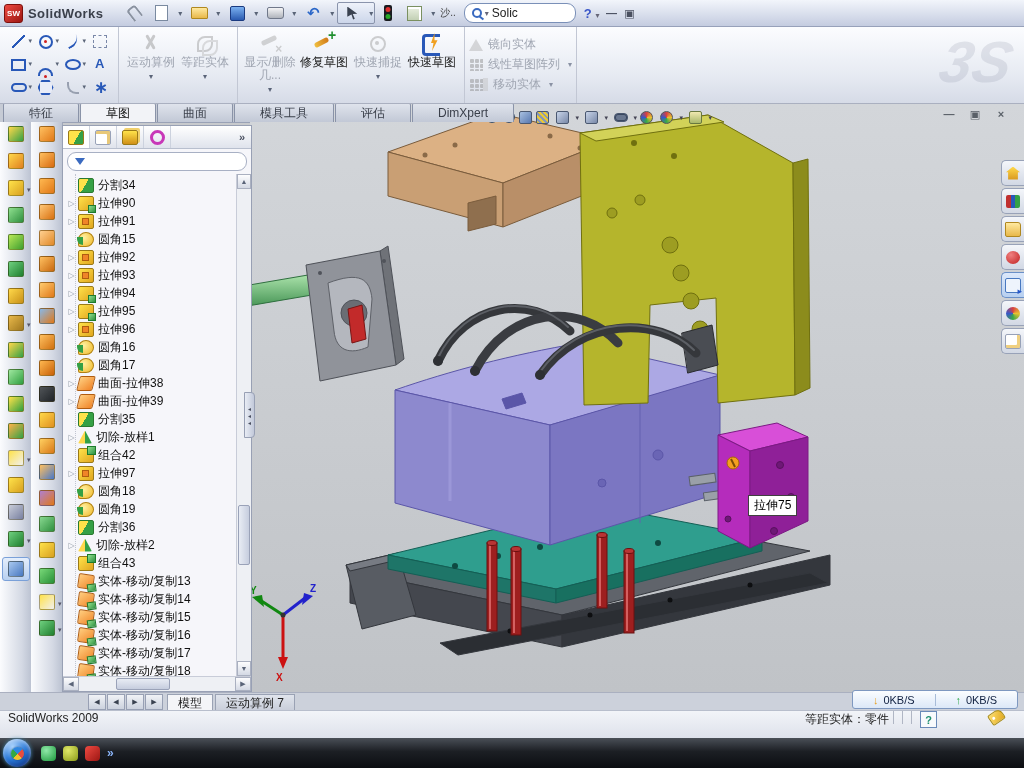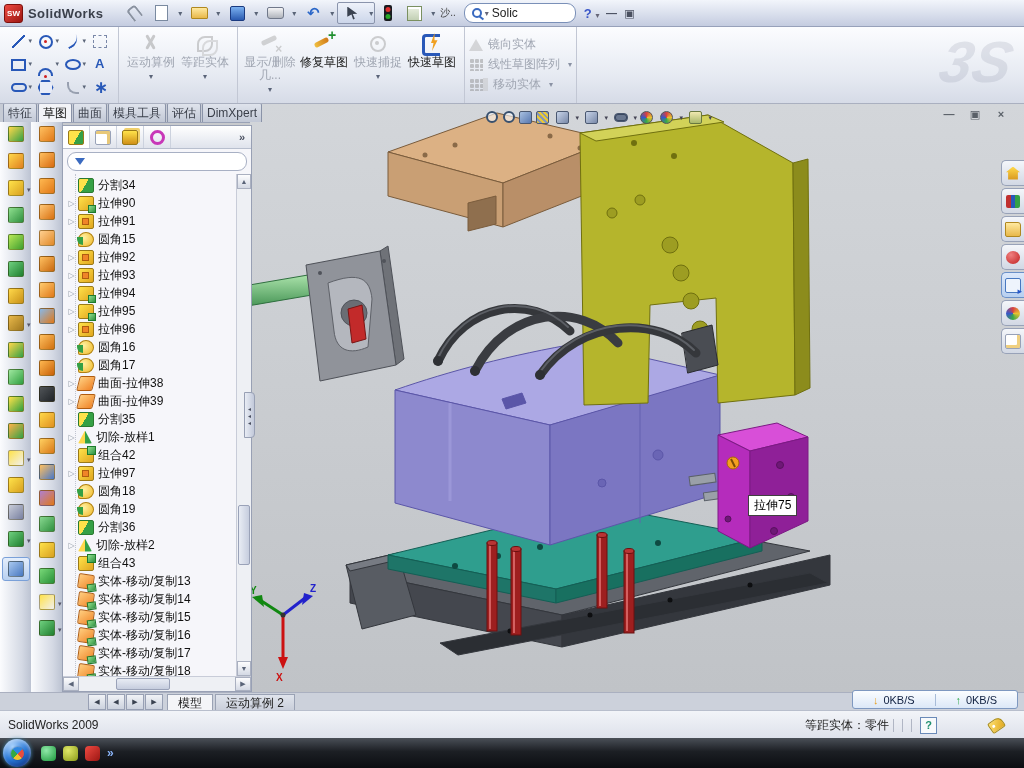--- a/index.html
+++ b/index.html
@@ -90,21 +90,21 @@
   .rowbtn{position:relative;display:flex;align-items:center;gap:5px;font-size:12px;color:#a0a6b2;white-space:nowrap;padding-right:12px}
   .rowbtn .ricon{width:14px;height:13px;flex:none;position:relative}
   .rowbtn.dd::after{content:"▾";position:absolute;right:0;font-size:8px;color:#8a92a4}
   .ic-mirror .ricon{border-left:7px solid transparent;border-right:7px solid transparent;border-bottom:12px solid #a8aeba;width:0;height:0}
   .ic-pattern .ricon{background:radial-gradient(circle 2px at 3px 3px,#7a88a8 2px,transparent 2.5px) 0 0/5px 5px repeat}
   .ic-move .ricon{background:radial-gradient(circle 2px at 3px 3px,#7a88a8 2px,transparent 2.5px) 0 0/5px 5px repeat;border-right:5px solid #b8c0d0}
   .wm{position:absolute;right:12px;top:2px;font-size:58px;font-style:italic;font-weight:bold;color:rgba(110,120,145,.16);transform:skewX(-12deg);pointer-events:none}
   
   .tabband{position:absolute;top:103px;left:0;width:250px;height:19px;background:#c6cbd5;border-bottom:1px solid #9aa2b6;z-index:2}
   .tabrow{position:absolute;top:103px;left:3px;height:19px;display:flex;align-items:flex-end;z-index:12}
-  .rtab{height:18px;padding:0 4px;font-size:12px;display:flex;align-items:center;background:linear-gradient(#dfe3ec,#c2c8d6);border:1px solid #8a93a8;border-bottom:none;margin-right:1px;border-radius:2px 2px 0 0;color:#3a3f4a;white-space:nowrap}
+  .rtab{height:18px;padding:0 25px;font-size:12px;display:flex;align-items:center;background:linear-gradient(#dfe3ec,#c2c8d6);border:1px solid #8a93a8;border-bottom:none;margin-right:1px;border-radius:2px 2px 0 0;color:#3a3f4a;white-space:nowrap}
   .rtab.active{background:#f2f3f7;color:#111;position:relative;z-index:2}
   .doc-controls{position:absolute;top:106px;right:14px;display:flex;gap:8px;z-index:12}
   .doc-controls .wbtn{color:#5a6068}
   
   .main{position:absolute;top:122px;left:0;width:1024px;height:570px}
   .ltb{position:absolute;top:0;bottom:0;background:linear-gradient(90deg,#fbfcfe,#d4d9e4 70%,#bcc3d2);border-right:1px solid #a0a8ba;display:flex;flex-direction:column;align-items:center;padding-top:3px;z-index:5}
   .ltb1{left:0;width:31px;gap:9px}
   .ltb2{left:31px;width:31px;gap:8px}
   .lt-btn{width:24px;height:18px;display:flex;align-items:center;justify-content:center;position:relative;flex:none}
   .lt-btn .lt-glyph{width:14px;height:14px;border-radius:2px;background:linear-gradient(135deg,var(--c1,#ffd84a),var(--c2,#e09020));border:1px solid rgba(50,40,0,.4)}
@@ -179,21 +179,21 @@
   
   .dtr{position:absolute;top:692px;left:0;right:0;height:18px;background:#ccd1db;border-top:1px solid #aab0c0;display:flex;align-items:flex-end;z-index:8}
   .dnav{display:flex;gap:1px;margin:0 4px 1px 88px}
   .dnav .nbtn{width:16px;height:14px;background:linear-gradient(#f0f2f6,#ccd2de);border:1px solid #98a0b4;font-size:7px;color:#3a4250;display:flex;align-items:center;justify-content:center}
   .dtab{height:16px;padding:0 10px;font-size:12px;display:flex;align-items:center;background:linear-gradient(#e0e4ec,#c8cdd9);border:1px solid #9aa2b4;border-bottom:none;margin-right:2px;color:#222;white-space:nowrap}
   .dtab.active{background:#f4f5f8}
   .netw{position:absolute;left:852px;top:690px;width:164px;height:17px;background:linear-gradient(#fbfdff,#dce8f8);border:1px solid #7e98c0;border-radius:3px;display:flex;align-items:center;font-size:11px;color:#102040;z-index:11}
   .netw .half{flex:1;display:flex;align-items:center;justify-content:center;gap:5px}
   .netw .div{width:1px;height:12px;background:#a8bcd8}
   .nw-down{color:#e8a020;font-weight:bold}.nw-up{color:#2fa848;font-weight:bold}
-  .sbar{position:absolute;top:710px;left:0;right:0;height:28px;background:linear-gradient(#f2f4f8,#dde1ea);border-top:1px solid #b8becc;display:flex;align-items:center;font-size:12px;color:#222;padding:0 8px;z-index:9}
+  .sbar{position:absolute;top:710px;left:0;right:0;height:28px;background:linear-gradient(#f2f4f8,#dde1ea);border-top:1px solid #b8becc;display:flex;font-size:12px;color:#222;padding:0 8px;z-index:9}
   .sep{width:1px;height:13px;background:#b0b6c4;margin:0 4px}
   .shelp{width:15px;height:15px;background:#f8fafc;border:1px solid #6a8ab8;color:#1f8f6f;font-size:11px;font-weight:bold;display:flex;align-items:center;justify-content:center;margin:0 4px}
   .stag{width:13px;height:10px;background:linear-gradient(135deg,#ffe070,#e0a820);border:1px solid #a88a10;border-radius:2px 6px 2px 2px;transform:rotate(-35deg);margin:0 12px 0 48px;position:relative}
   .stag::after{content:"";position:absolute;left:2px;top:3px;width:3px;height:3px;background:#fff;border-radius:50%}
   
   .tbar{position:absolute;top:738px;left:0;right:0;height:30px;background:linear-gradient(#4a4f57,#1c1f24 45%,#0b0d11);display:flex;align-items:center;z-index:30}
   .orb{width:28px;height:28px;border-radius:50%;margin-left:3px;flex:none;background:radial-gradient(circle at 35% 28%,#aad4ff,#2878d8 48%,#0a2a78 85%);box-shadow:inset 0 2px 4px rgba(255,255,255,.6),0 0 4px #48a;display:flex;align-items:center;justify-content:center}
   .orbflag{width:13px;height:13px;border-radius:50%;background:conic-gradient(#e84c3d 0 25%,#f5c22b 0 50%,#35a845 0 75%,#2e86de 0);transform:rotate(45deg);box-shadow:0 0 2px rgba(0,0,0,.5)}
   .ql{display:flex;align-items:center;gap:7px;margin-left:10px}
   .ql .qlb{width:15px;height:15px;border-radius:4px;flex:none}
@@ -868,21 +868,21 @@
 
   <div class="dtr" data-name="document-tabs-row">
     <span class="dnav" data-name="tab-navigation">
       <span class="nbtn" data-name="first-tab-button">◀</span>
         <span class="nbtn" data-name="prev-tab-button">◀</span>
         <span class="nbtn" data-name="next-tab-button">▶</span>
         <span class="nbtn" data-name="last-tab-button">▶</span>
     </span>
     <span style="display:flex;align-items:flex-end">
       <span class="dtab active" data-name="model-tab">模型</span>
-        <span class="dtab" data-name="motion-study-tab">运动算例 2</span>
+        <span class="dtab" data-name="motion-study-tab">运动算例 7</span>
     </span>
   </div>
 
   <div class="netw" data-name="network-speed-widget">
     <span class="half">
         <span class="nw-down" data-name="download-arrow-icon">↓</span>
         <span data-name="download-speed">0KB/S</span>
       </span>
     <span class="div"></span>
     <span class="half">

